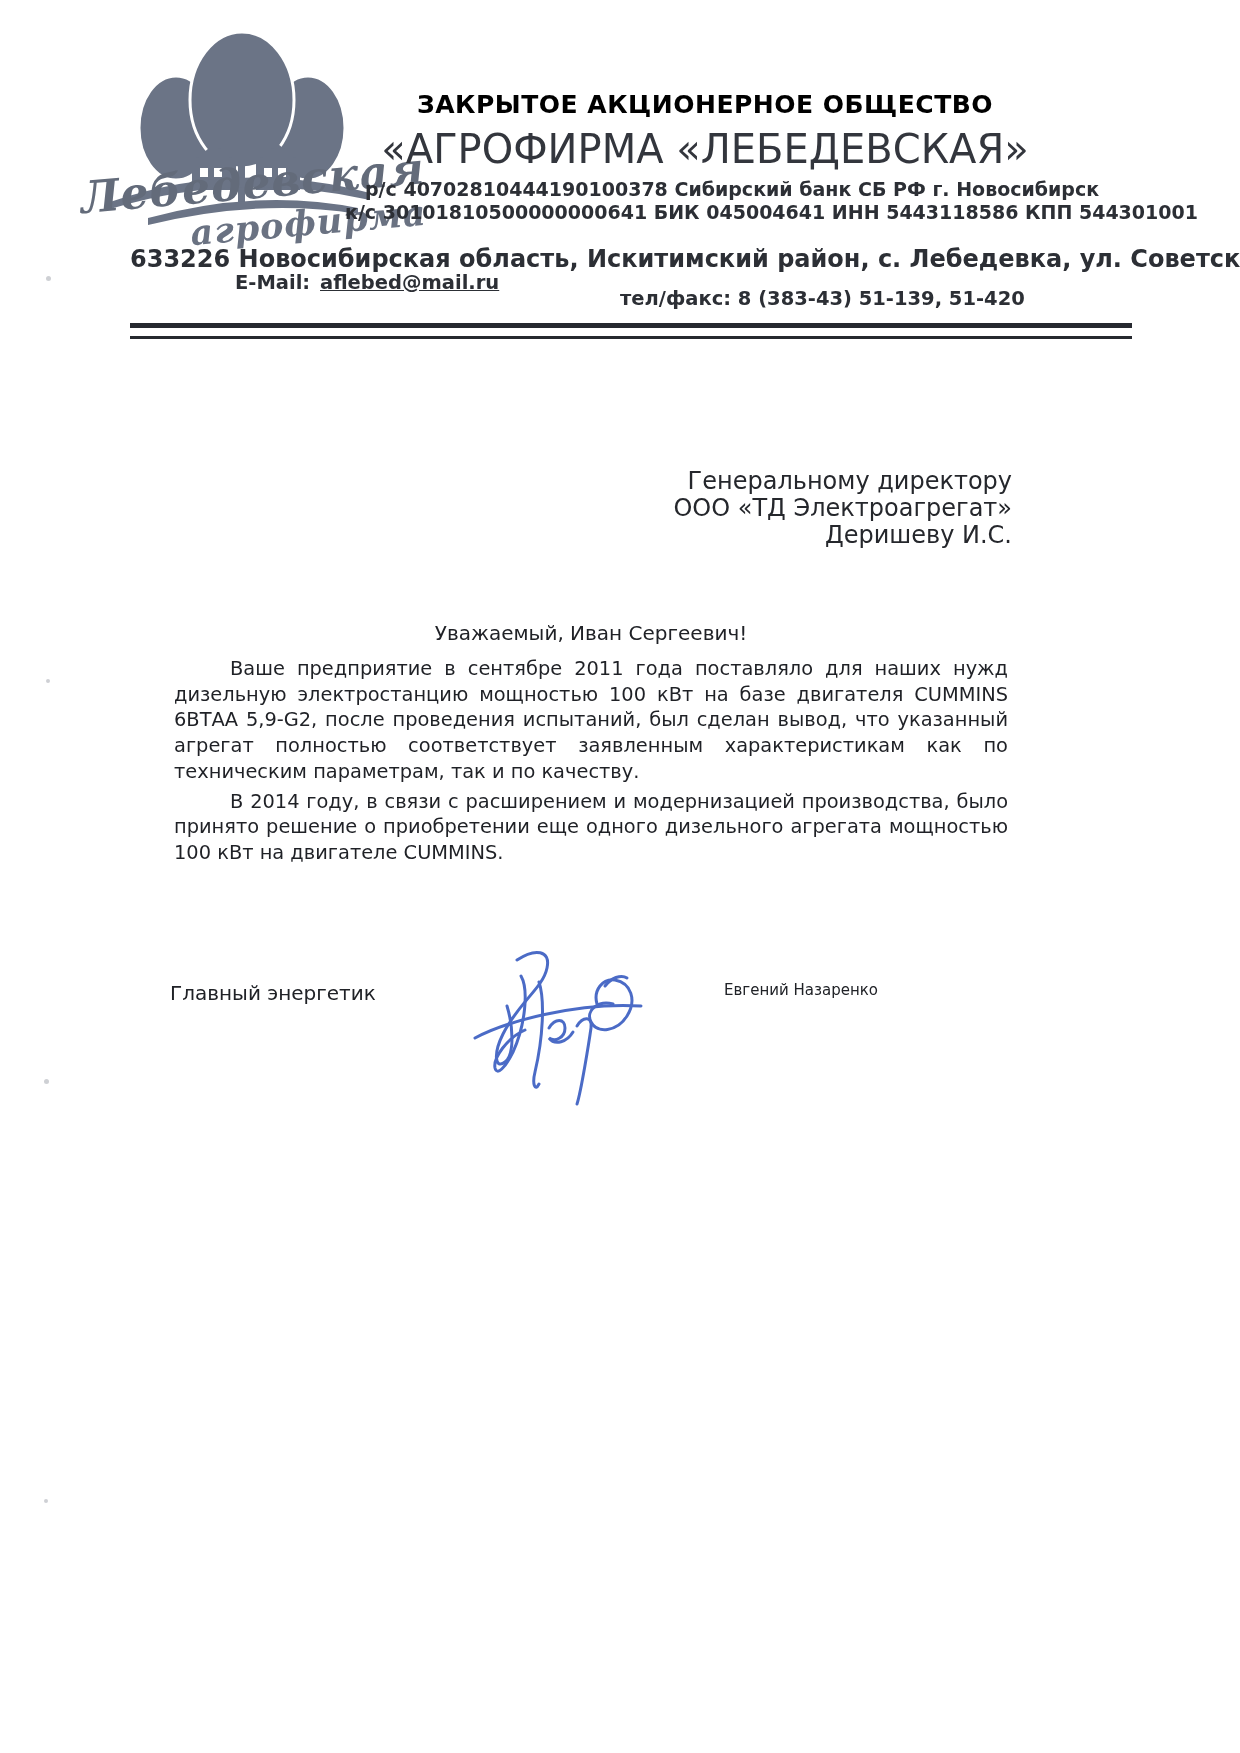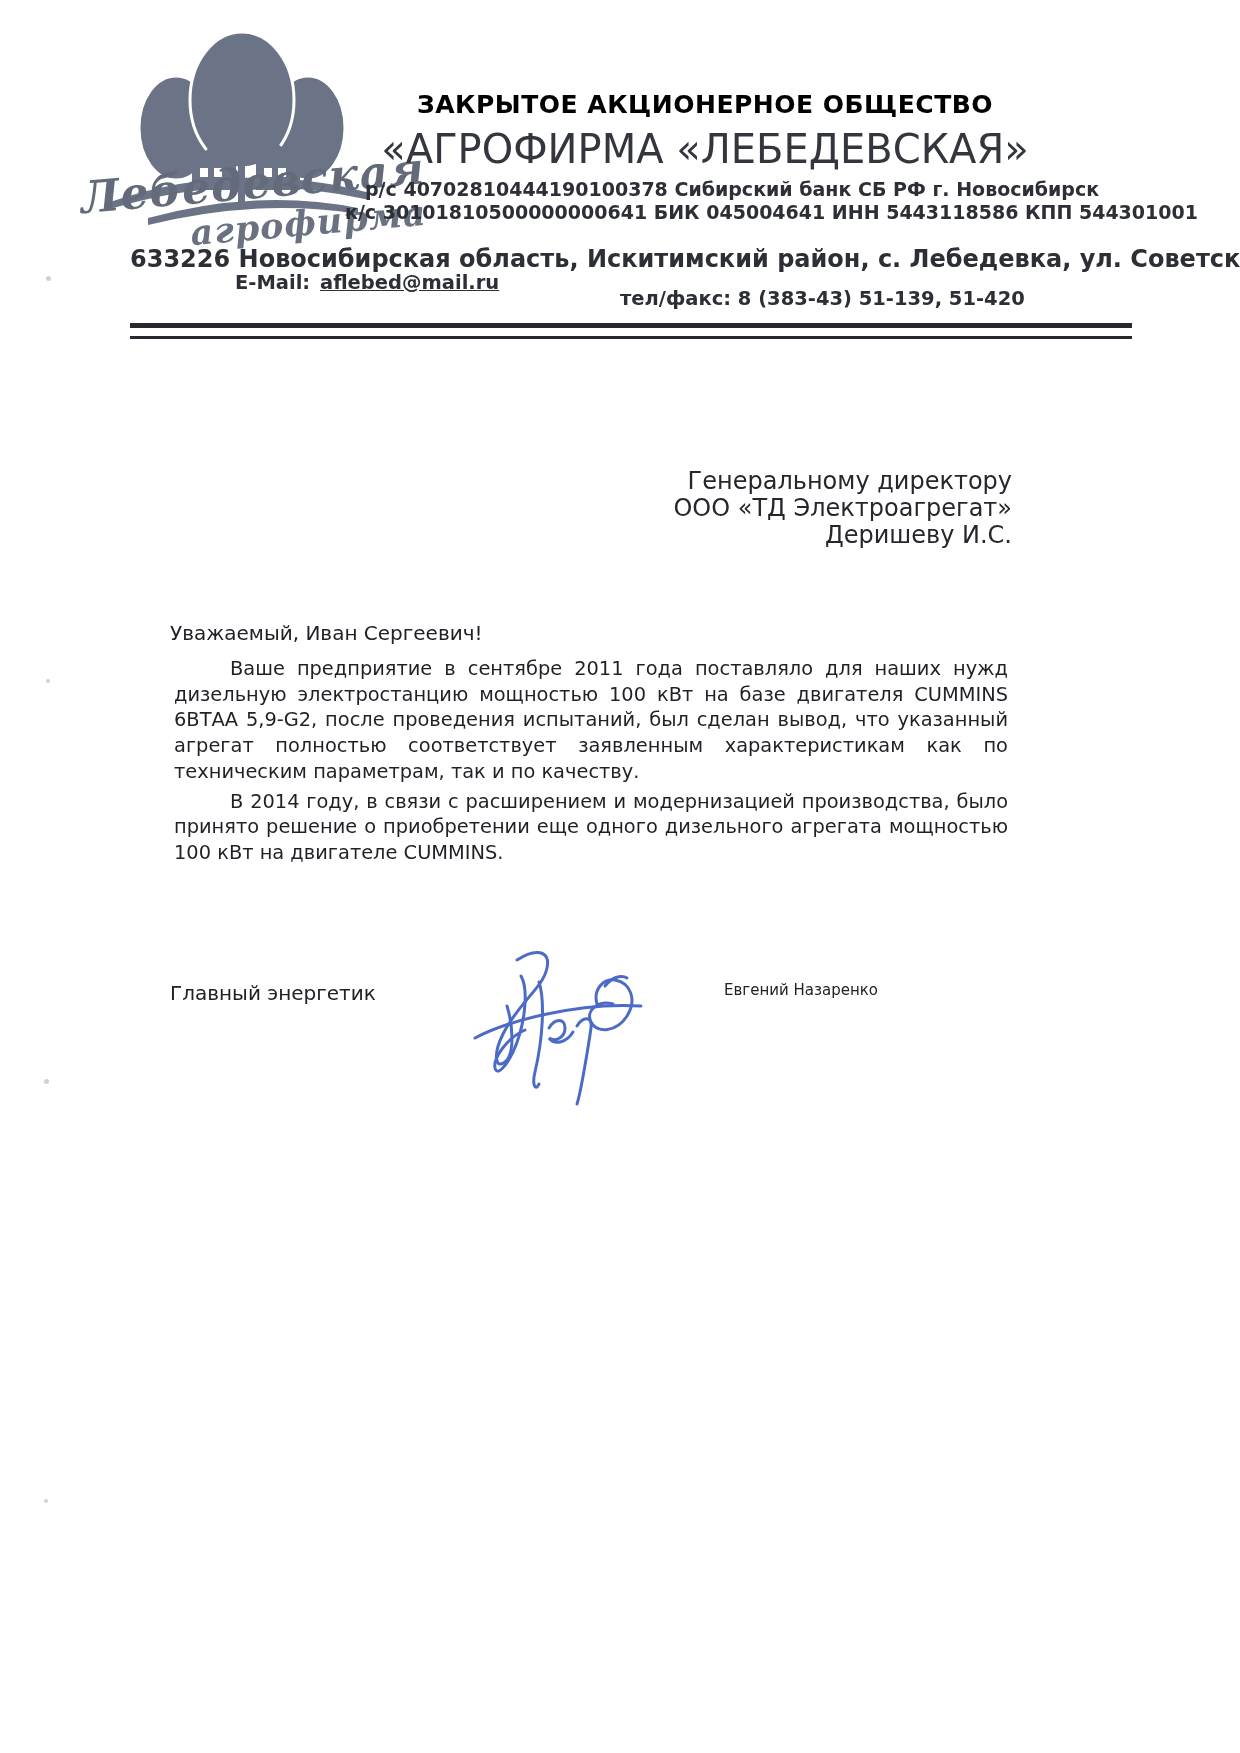--- a/index.html
+++ b/index.html
@@ -57,21 +57,21 @@
   .rule{position:absolute;left:130px;width:1002px;background:#26292f;}
   .rule1{top:323px;height:5px;}
   .rule2{top:336px;height:3px;}
   
   .recipient{
     position:absolute;left:512px;top:468px;width:500px;
     text-align:right;font-size:24px;line-height:27px;color:#25272c;
   }
   .salutation{
     position:absolute;left:170px;top:621px;width:842px;
-    font-size:20px;color:#202227;
+    text-align:center;font-size:20px;color:#202227;
   }
   .body-text{
     position:absolute;left:170px;top:652px;width:842px;
     font-size:19.4px;line-height:25.7px;color:#1f2126;
     text-align:justify;
   }
   .body-text p{margin:4px;text-indent:56px;}
   .sign-position{position:absolute;left:170px;top:981px;font-size:20px;color:#202227;}
   .sign-name{position:absolute;left:724px;top:981px;font-size:15px;color:#202227;}
   .signature-svg{position:absolute;left:455px;top:942px;}

